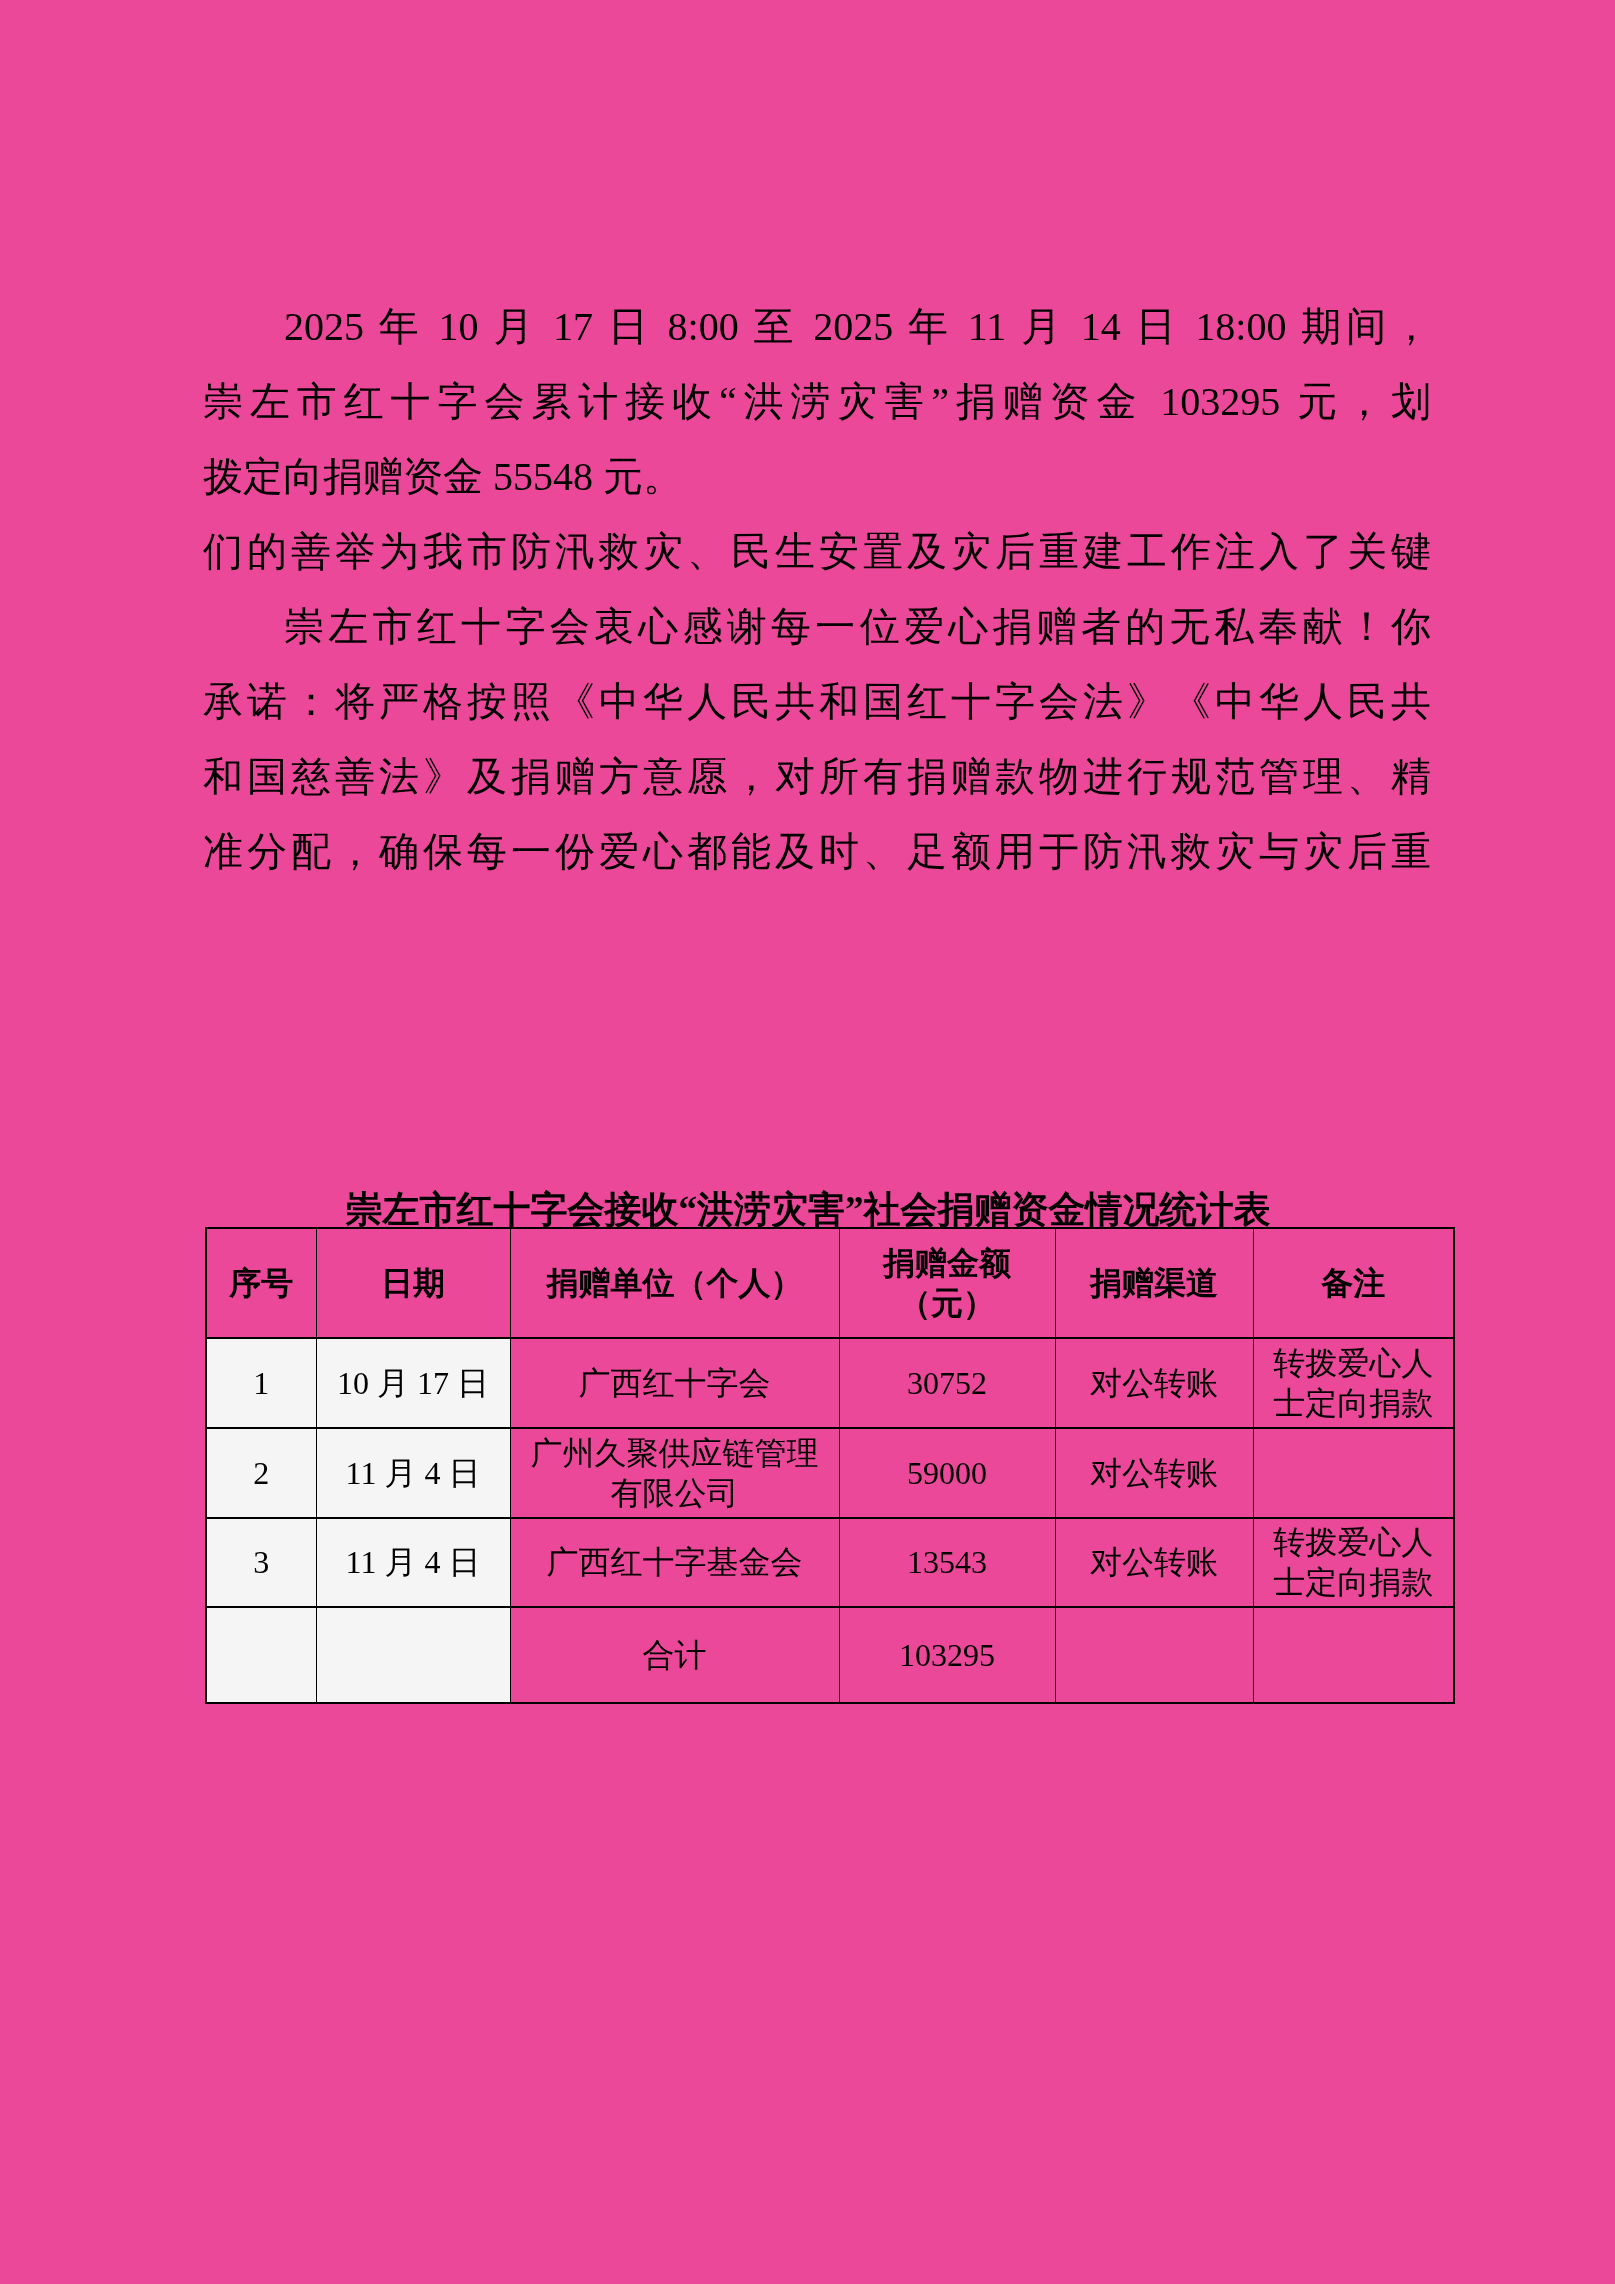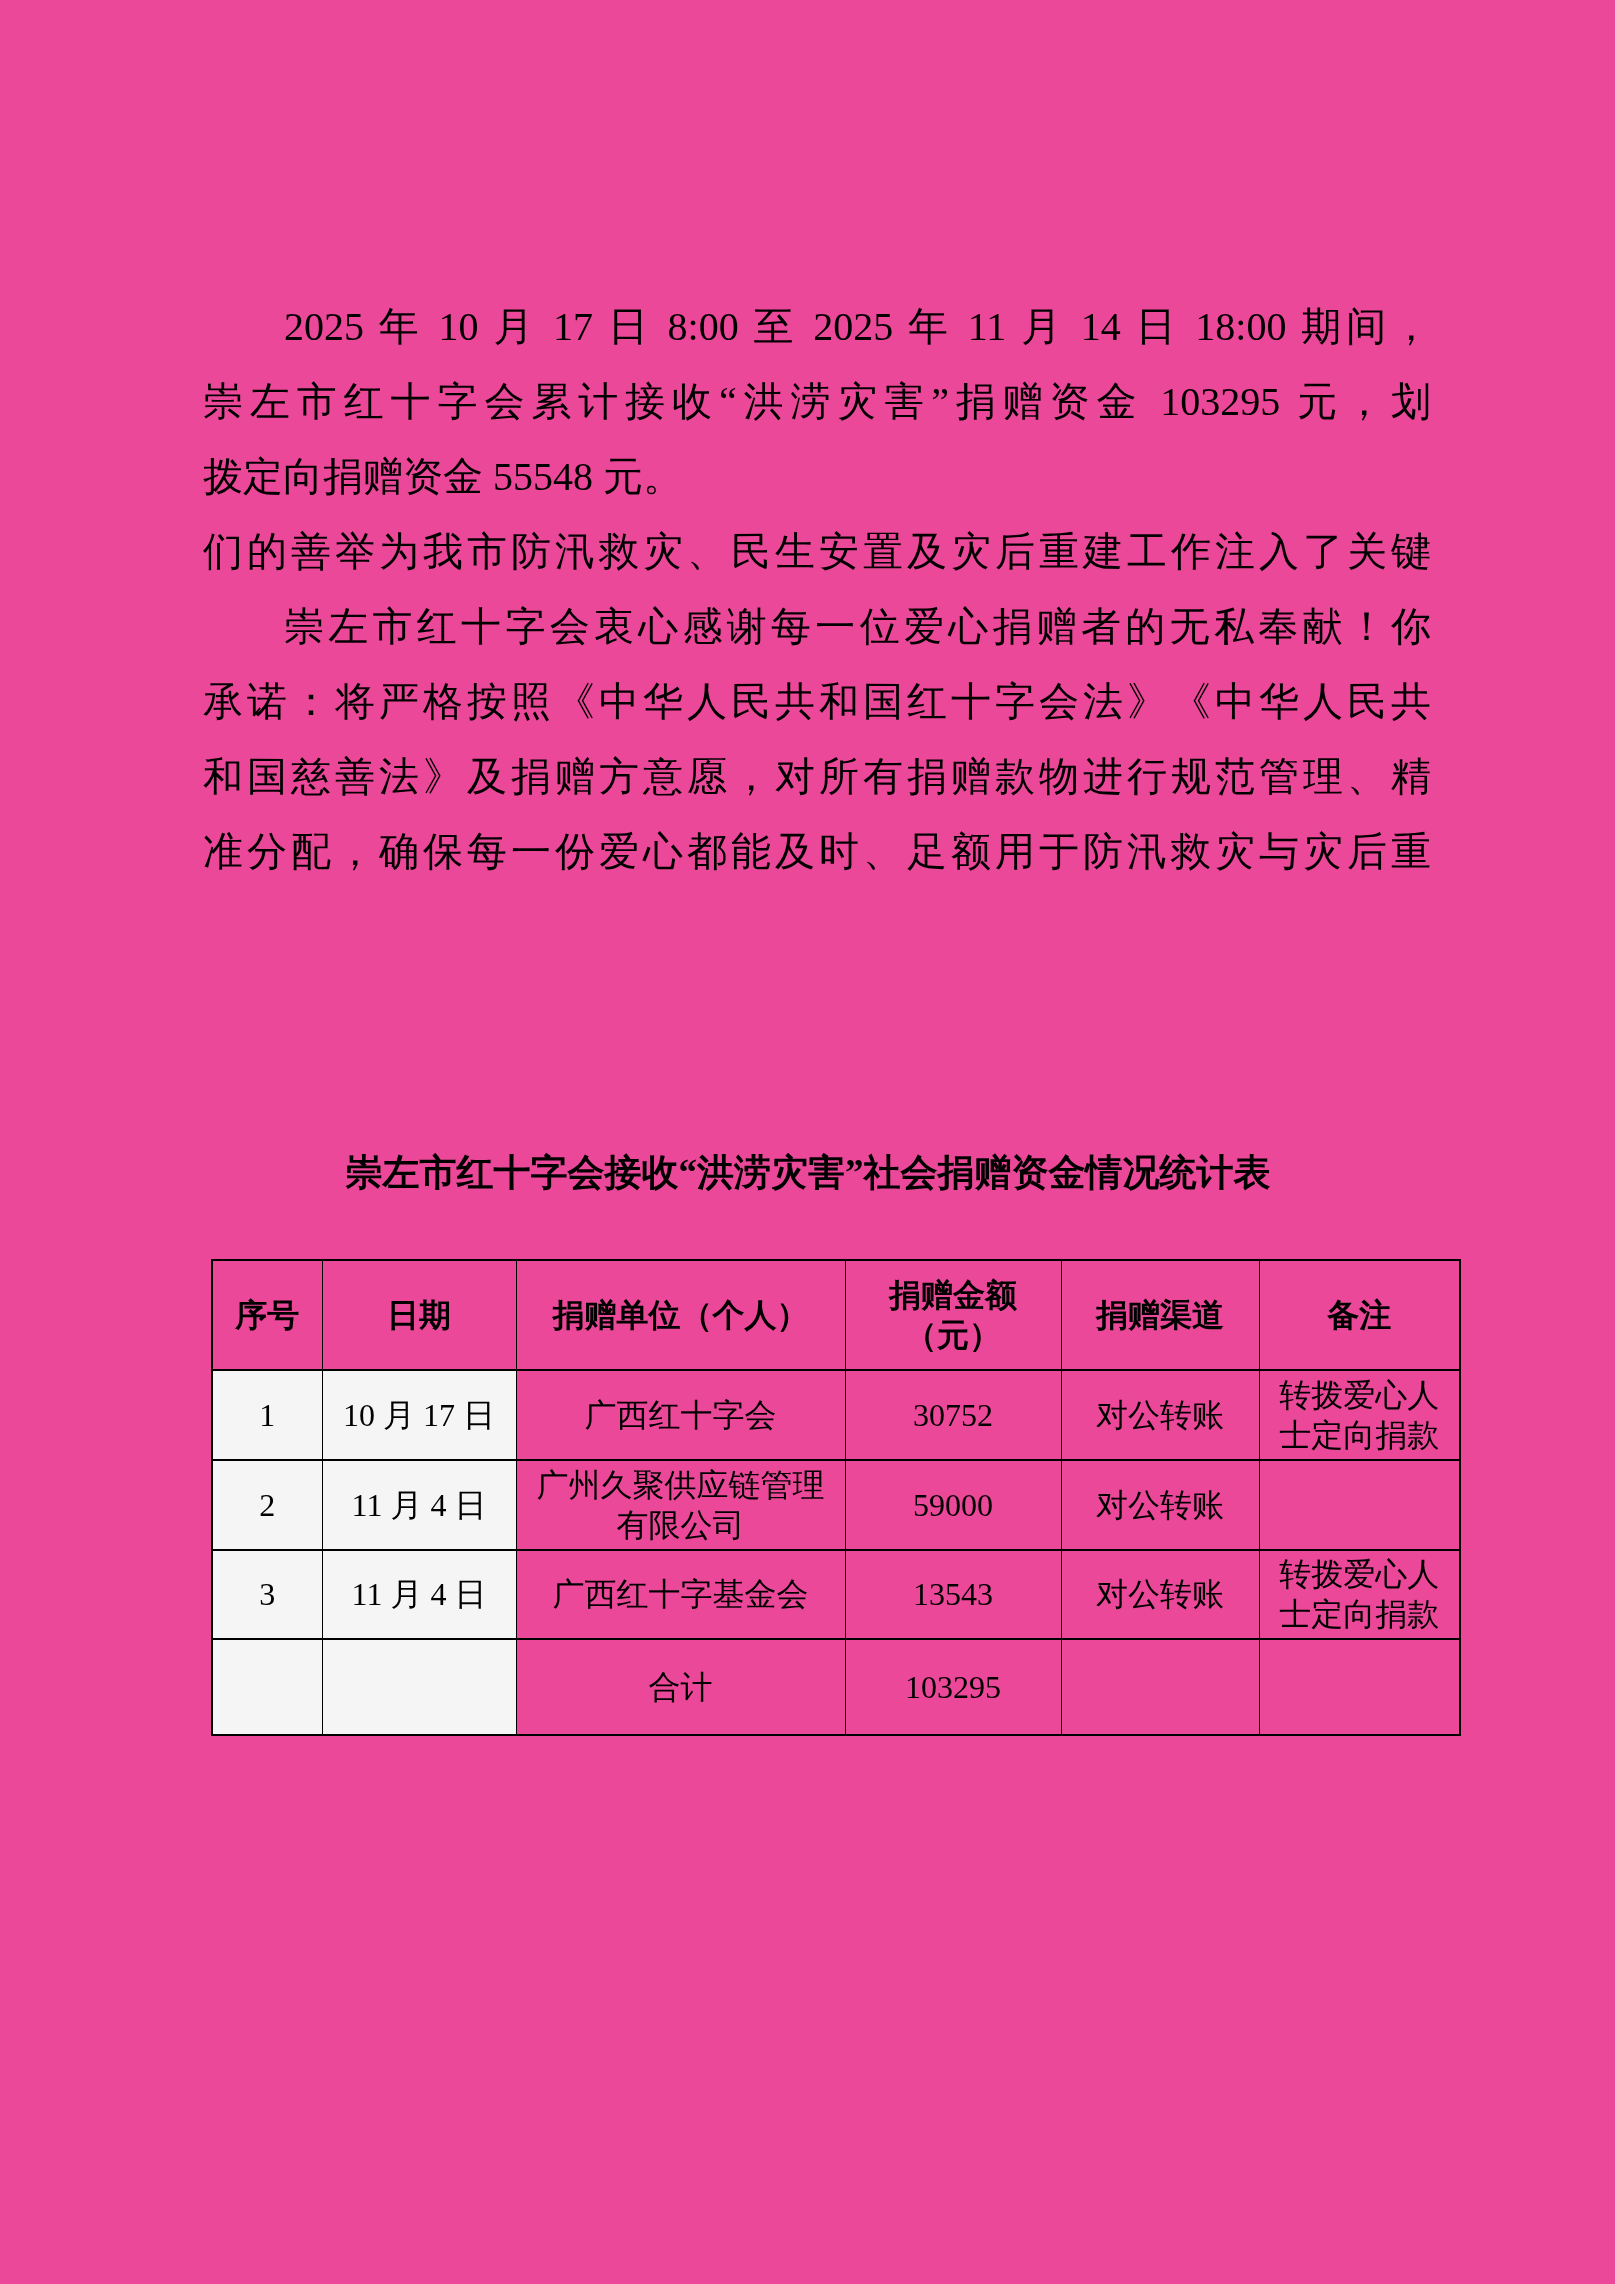--- a/index.html
+++ b/index.html
@@ -14,28 +14,27 @@
   .text-block{
     position:absolute;left:203px;top:289px;width:1228px;
   }
   .line{
     height:75px;line-height:75px;font-size:40px;
     text-align:justify;text-align-last:justify;
   }
   .line.first{text-indent:81px;}
   .line.last{text-align-last:left;}
   .doc-title{
-    position:absolute;left:0;top:1143px;width:1616px;
+    position:absolute;left:0;top:1180px;width:1616px;
     text-align:center;font-size:37px;font-weight:bold;line-height:60px;
   }
   table.don{
-    position:absolute;left:211px;top:1227px;width:1248px;
+    position:absolute;left:205px;top:1227px;width:1248px;
     border-collapse:collapse;table-layout:fixed;
     border:2px solid #000;
-    margin-top:32px;
   }
   table.don td, table.don th{
     border:1.3px solid #000;
     border-top-width:2px;border-bottom-width:2px;
     text-align:center;vertical-align:middle;
     font-size:32px;line-height:40px;
     padding:3.9px 10.4px;
     overflow:hidden;
   }
   table.don th{font-weight:bold;white-space:pre-line;}

